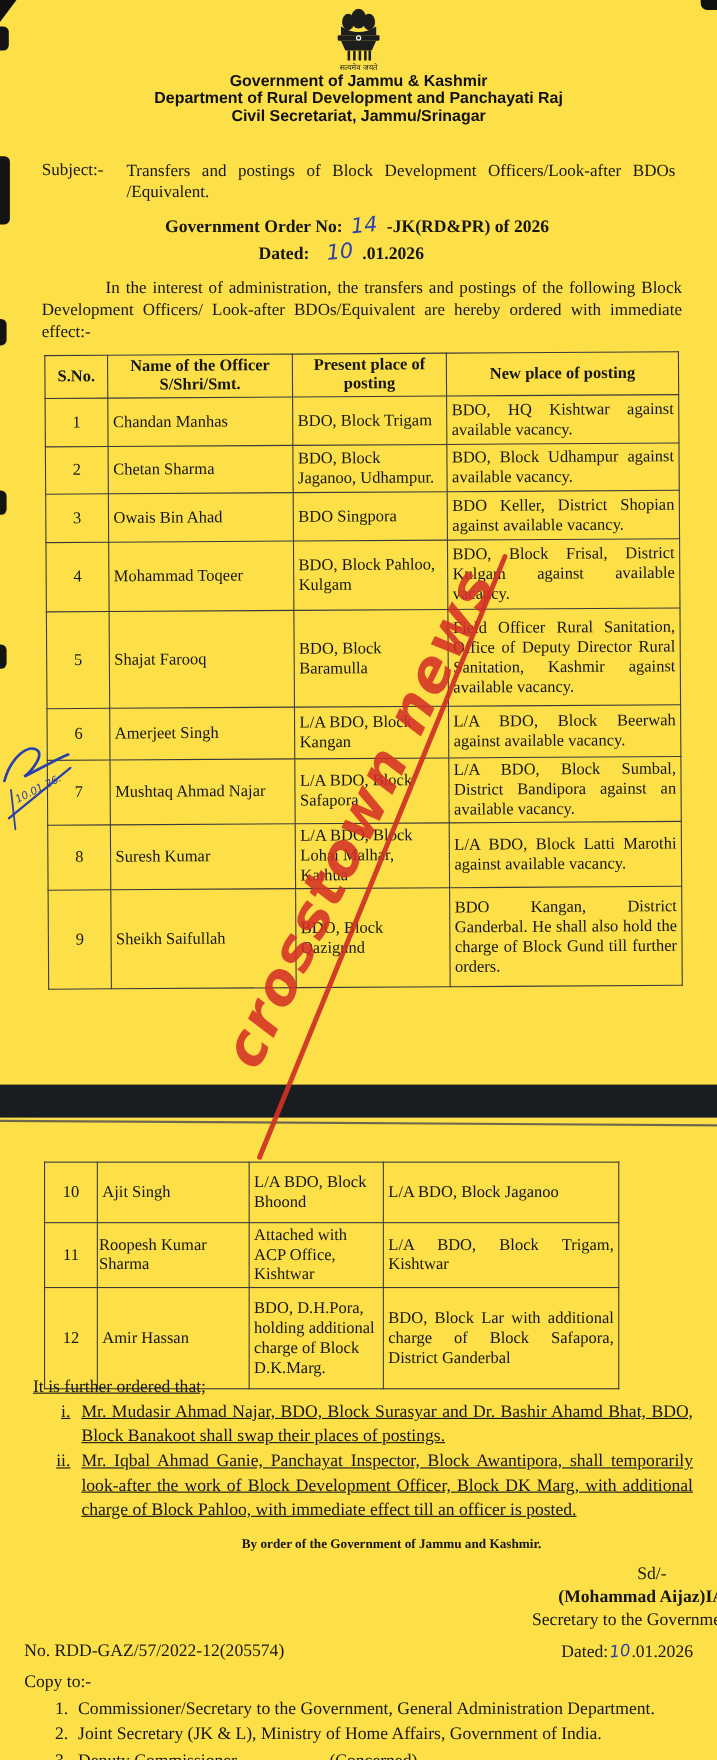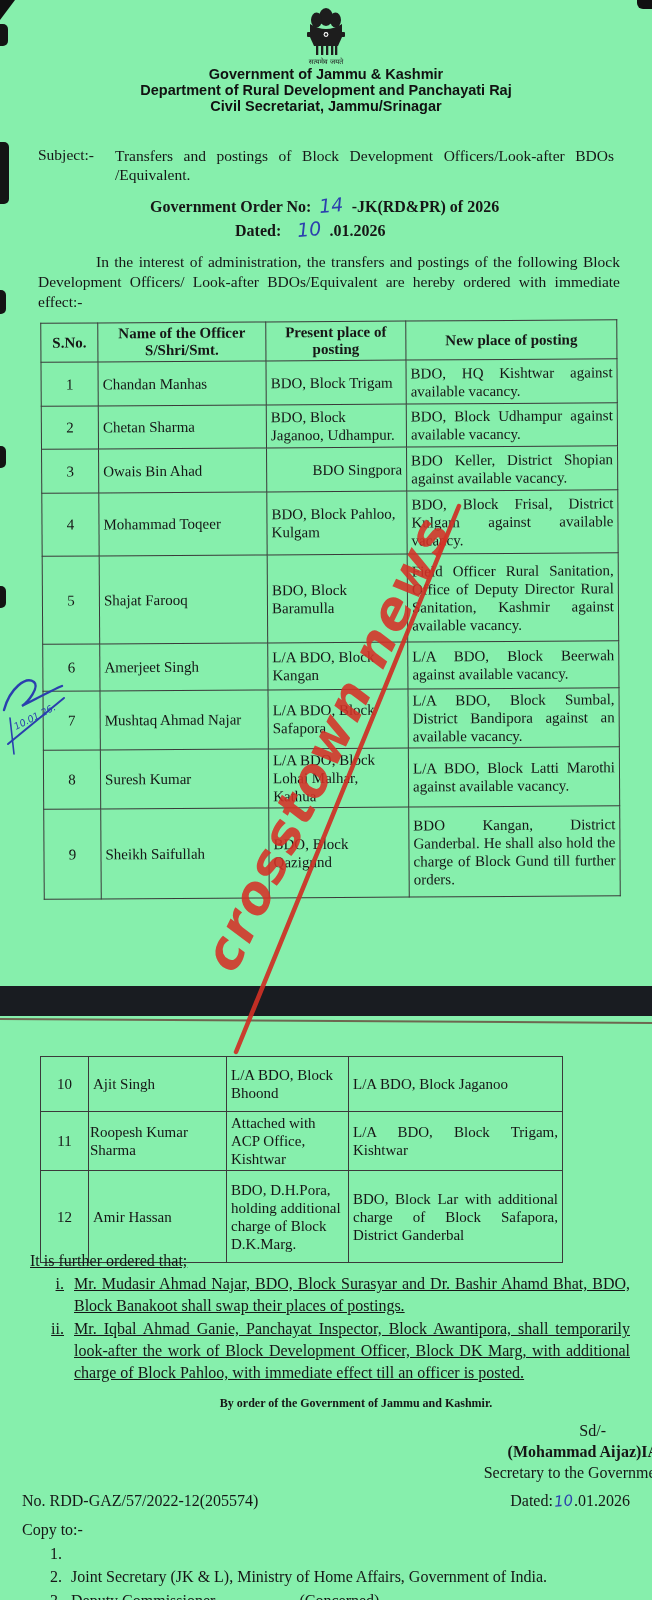--- a/index.html
+++ b/index.html
@@ -1,16 +1,16 @@
 <!DOCTYPE html>
 <html><head>
 <meta charset="utf-8">
 <style>
   html,body{margin:0;padding:0;background:#e9e9e6;}
-  #root{position:relative;width:652px;height:1600px;background:#86efac;overflow:hidden;
+  #root{position:relative;width:652px;height:1600px;background:#fde047;overflow:hidden;
         font-family:"Liberation Serif","DejaVu Serif",serif;color:#161616;}
   .abs{position:absolute;}
   
   .letterhead{top:0;left:0;width:652px;text-align:center;}
   .emblem{margin:6px auto 0;display:block;}
   .emblem-caption{font-size:7px;line-height:8px;color:#222;font-family:"DejaVu Sans",sans-serif;}
   .gov-line{font-family:"Liberation Sans","DejaVu Sans",sans-serif;font-weight:bold;font-size:14.5px;line-height:16px;color:#111;}
   .contact-row{display:flex;justify-content:space-between;align-items:baseline;
                margin:4px 18px 0 22px;font-family:"Liberation Sans","DejaVu Sans",sans-serif;
                font-size:9px;font-weight:bold;color:#111;}
@@ -143,21 +143,21 @@
     </tr>
     <tr style="height:43px">
       <td class="sno">2</td>
       <td>Chetan Sharma</td>
       <td>BDO, Block Jaganoo, Udhampur.</td>
       <td class="newp">BDO, Block Udhampur against available vacancy.</td>
     </tr>
     <tr style="height:44px">
       <td class="sno">3</td>
       <td>Owais Bin Ahad</td>
-      <td style="text-align:right">BDO Singpora</td>
+      <td style="text-align:left">BDO Singpora</td>
       <td class="newp">BDO Keller, District Shopian against available vacancy.</td>
     </tr>
     <tr style="height:63px">
       <td class="sno">4</td>
       <td>Mohammad Toqeer</td>
       <td>BDO, Block Pahloo, Kulgam</td>
       <td class="newp">BDO, Block Frisal, District Kulgam against available vacancy.</td>
     </tr>
     <tr style="height:88px">
       <td class="sno">5</td>
@@ -258,20 +258,21 @@
 
   <div class="abs refline">
     <span>No. RDD-GAZ/57/2022-12(205574)</span>
     <span><span>Dated:</span><span class="hand small">10</span><span>.01.2026</span></span>
   </div>
 
   <div class="abs copy">
     <div>Copy to:-</div>
     <div class="copy-item">
       <div class="copy-num">1.</div>
+      <div>Commissioner/Secretary to the Government, General Administration Department.</div>
     </div>
     <div class="copy-item">
       <div class="copy-num">2.</div>
       <div>Joint Secretary (JK &amp; L), Ministry of Home Affairs, Government of India.</div>
     </div>
     <div class="copy-item">
       <div class="copy-num">3.</div>
       <div>Deputy Commissioner __________(Concerned).</div>
     </div>
 

